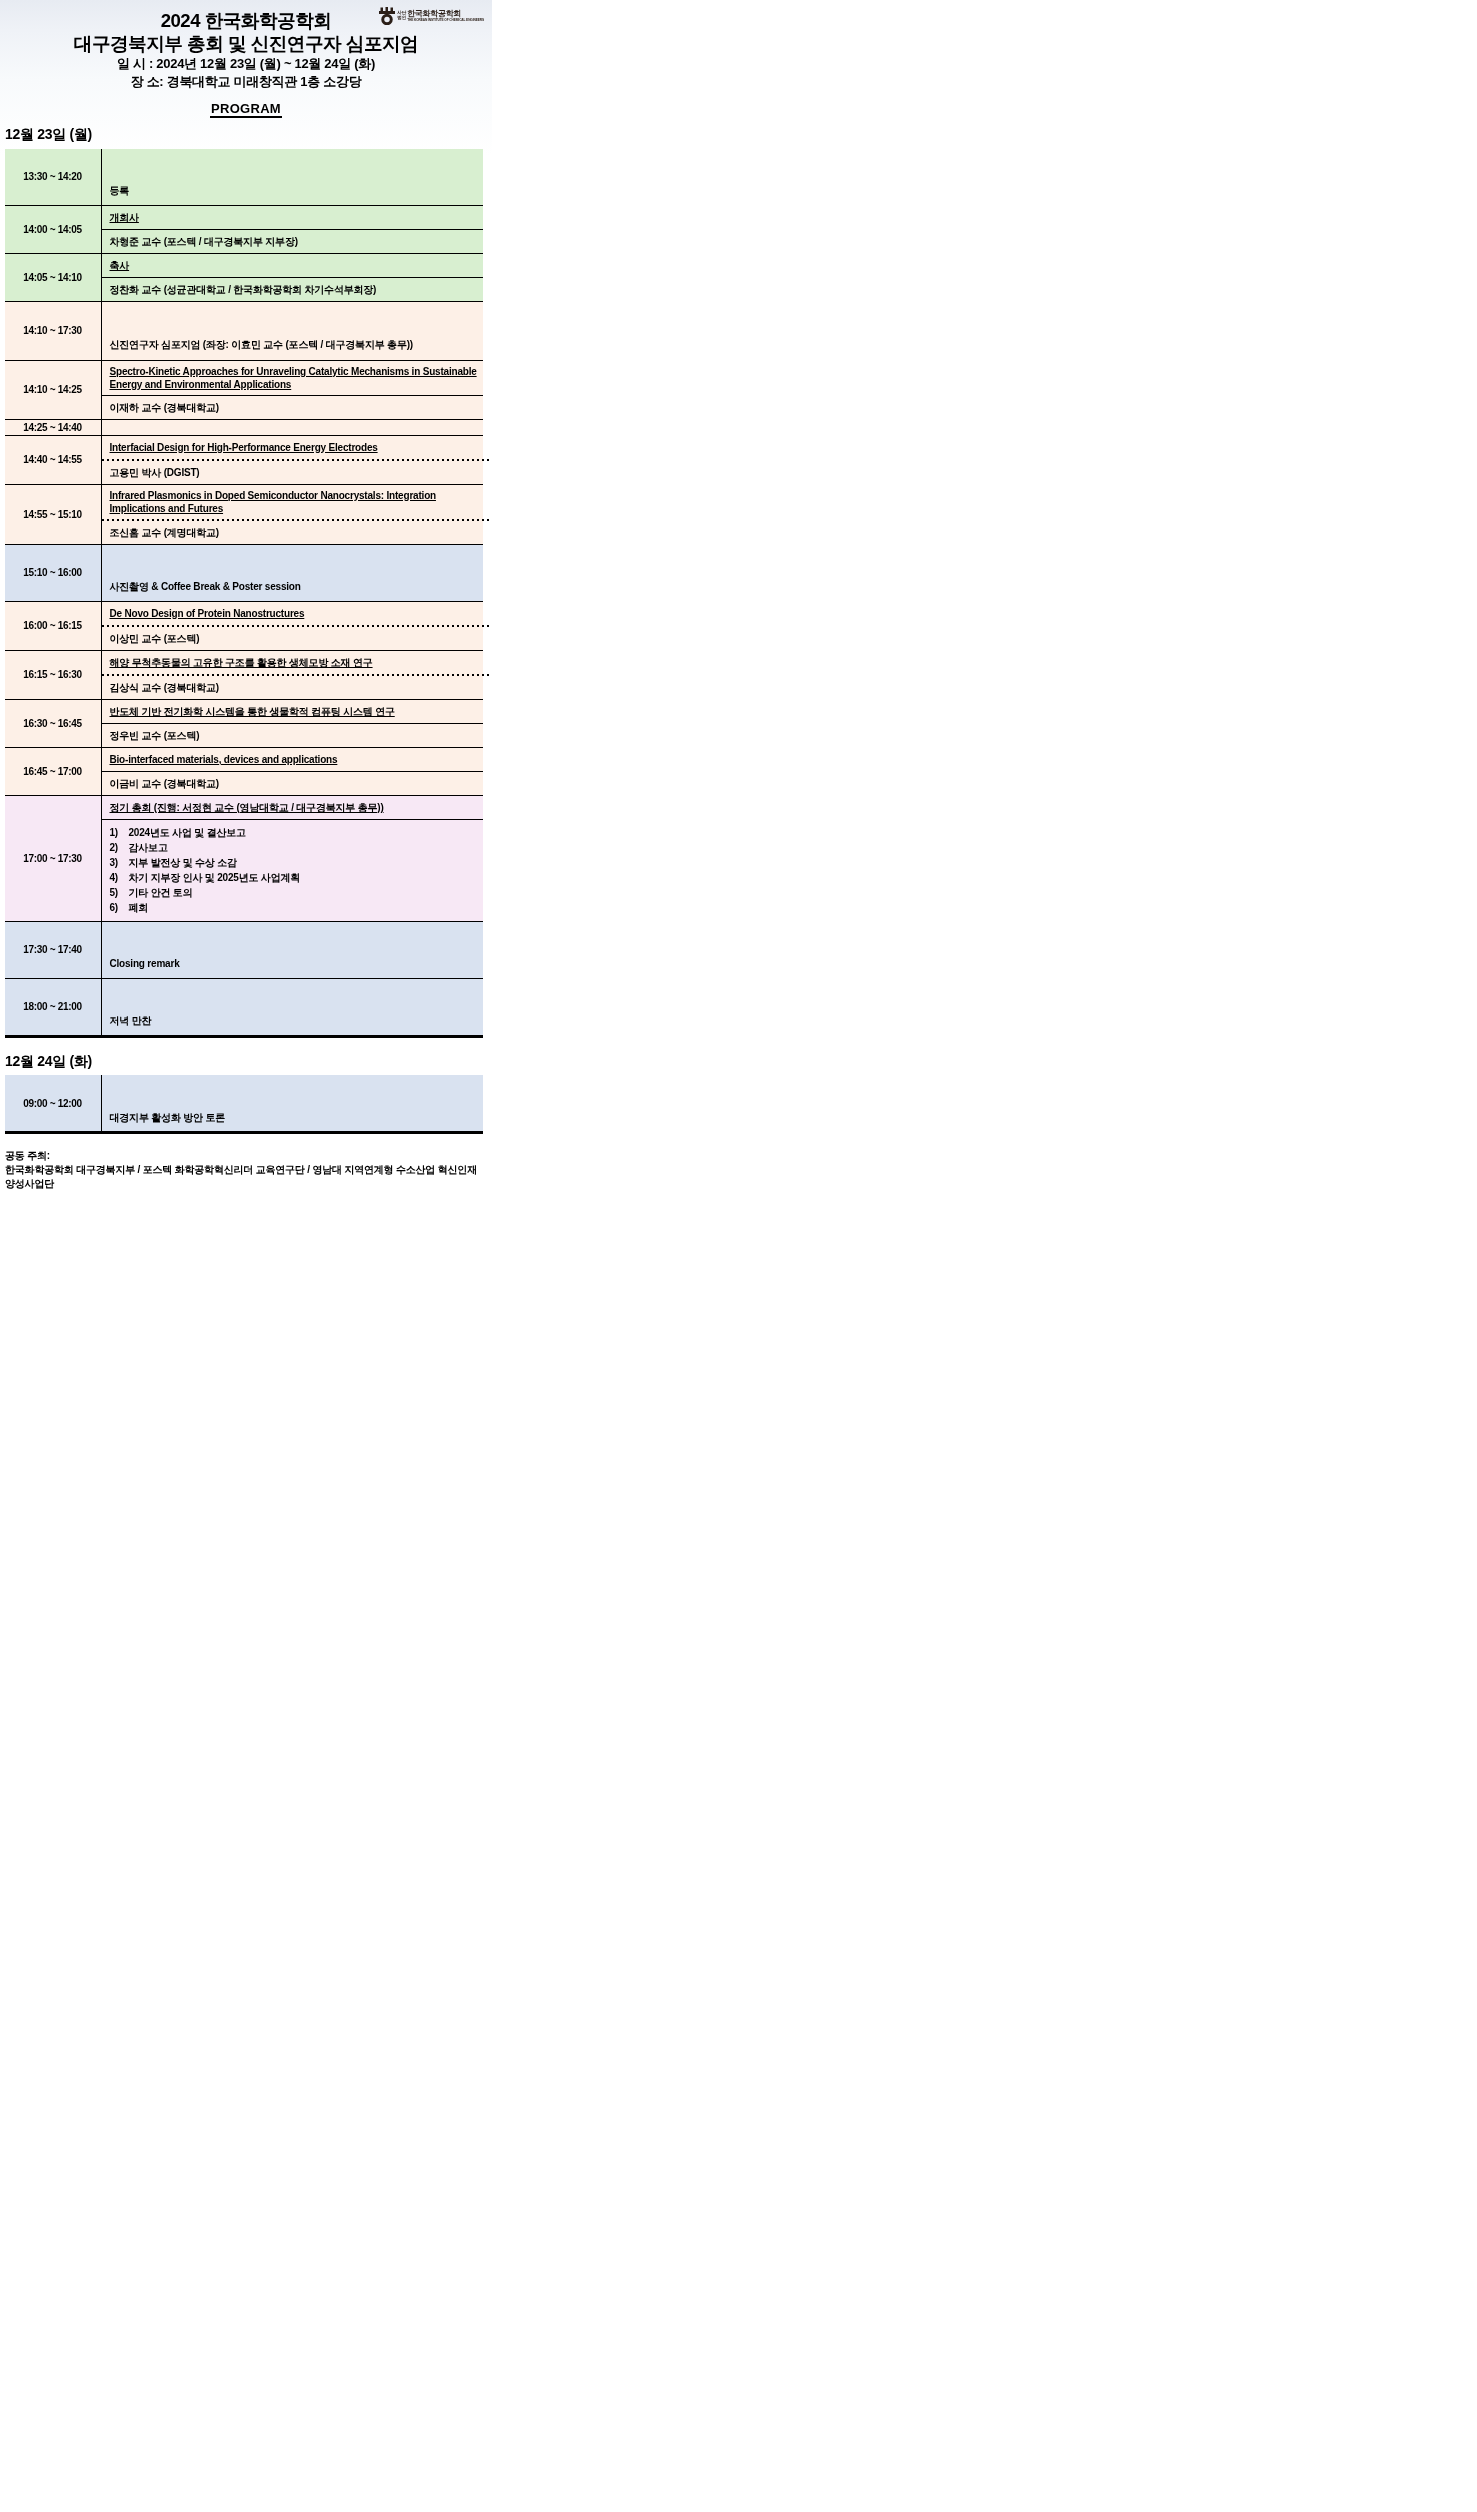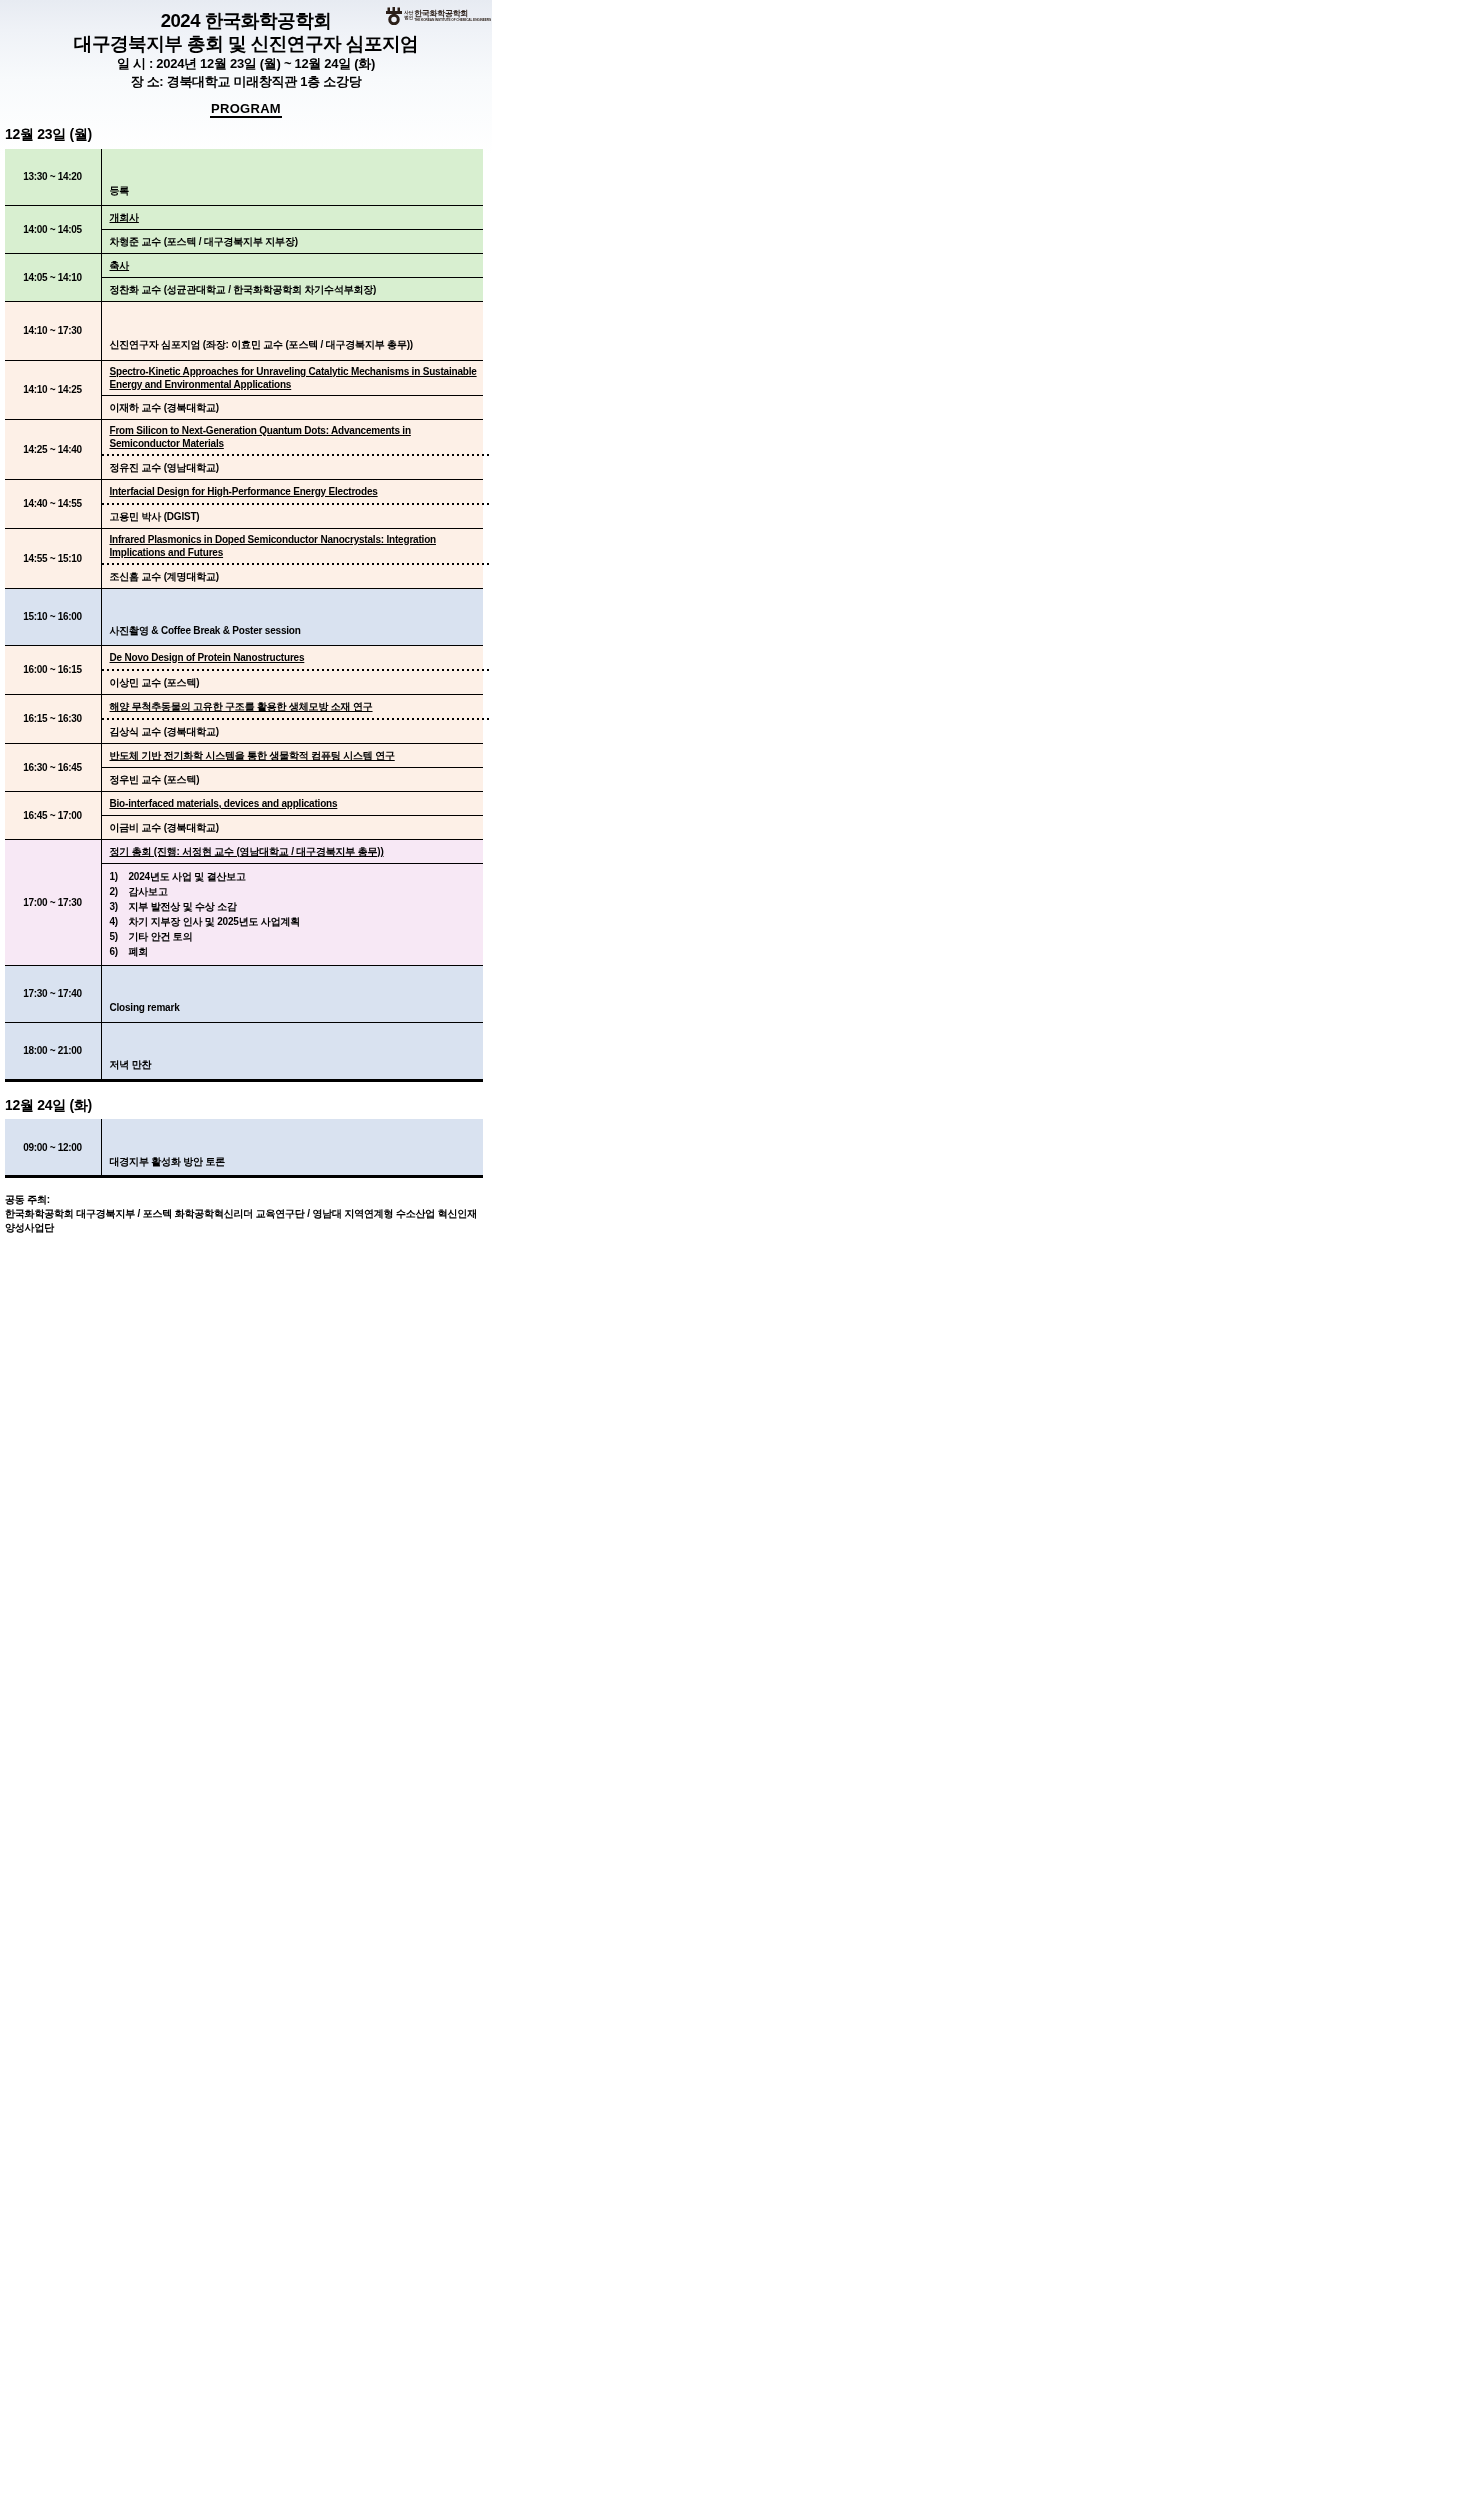--- a/index.html
+++ b/index.html
@@ -15,21 +15,21 @@
     position:relative;
     width:492px;
     min-height:875px;
     background:linear-gradient(180deg,#e7ebf2 0px,#eff2f7 30px,#f8fafc 80px,#ffffff 156px);
     overflow:hidden;
   }
   
   .header{position:relative;padding-top:10px;text-align:center;}
   .title{font-size:18.6px;line-height:1.22;letter-spacing:-0.5px;margin:0 35px;}
   .logo{
-    position:absolute;top:7px;right:1px;
+    position:absolute;top:7px;right:8px;
     display:flex;align-items:center;gap:1px;color:#2b1f18;
   }
   .logo-mark svg{display:block;}
   .logo-prefix{display:flex;flex-direction:column;justify-content:center;
     font-size:4.5px;line-height:1.05;letter-spacing:0;text-align:left;}
   .logo-names{text-align:left;}
   .logo-kr{font-size:8px;letter-spacing:-0.3px;line-height:1;}
   .logo-en{font-size:3.2px;letter-spacing:-0.1px;line-height:1.3;white-space:nowrap;}
   .infoline{font-size:13px;line-height:1.32;letter-spacing:-0.3px;}
   .info-block{margin-top:0;}
@@ -158,25 +158,20 @@
         <div class="row two-part" style="background: rgb(253, 240, 231);">
           <div class="time-cell">14:10 ~ 14:25</div>
           <div class="event-cell">
             <div class="block title-block">Spectro-Kinetic Approaches for Unraveling Catalytic Mechanisms in Sustainable Energy and Environmental Applications</div>
             <div class="sep solid"></div>
             <div class="block">이재하 교수 (경북대학교)</div>
           </div>
         </div>
         <div class="row two-part" style="background: rgb(253, 240, 231);">
           <div class="time-cell">14:25 ~ 14:40</div>
-          <div class="event-cell">
-            <div class="block title-block">From Silicon to Next-Generation Quantum Dots: Advancements in Semiconductor Materials</div>
-            <div class="sep dotted"></div>
-            <div class="block">정유진 교수 (영남대학교)</div>
-          </div>
         </div>
         <div class="row two-part" style="background: rgb(253, 240, 231);">
           <div class="time-cell">14:40 ~ 14:55</div>
           <div class="event-cell">
             <div class="block title-block">Interfacial Design for High-Performance Energy Electrodes</div>
             <div class="sep dotted"></div>
             <div class="block">고용민 박사 (DGIST)</div>
           </div>
         </div>
         <div class="row two-part" style="background: rgb(253, 240, 231);">

